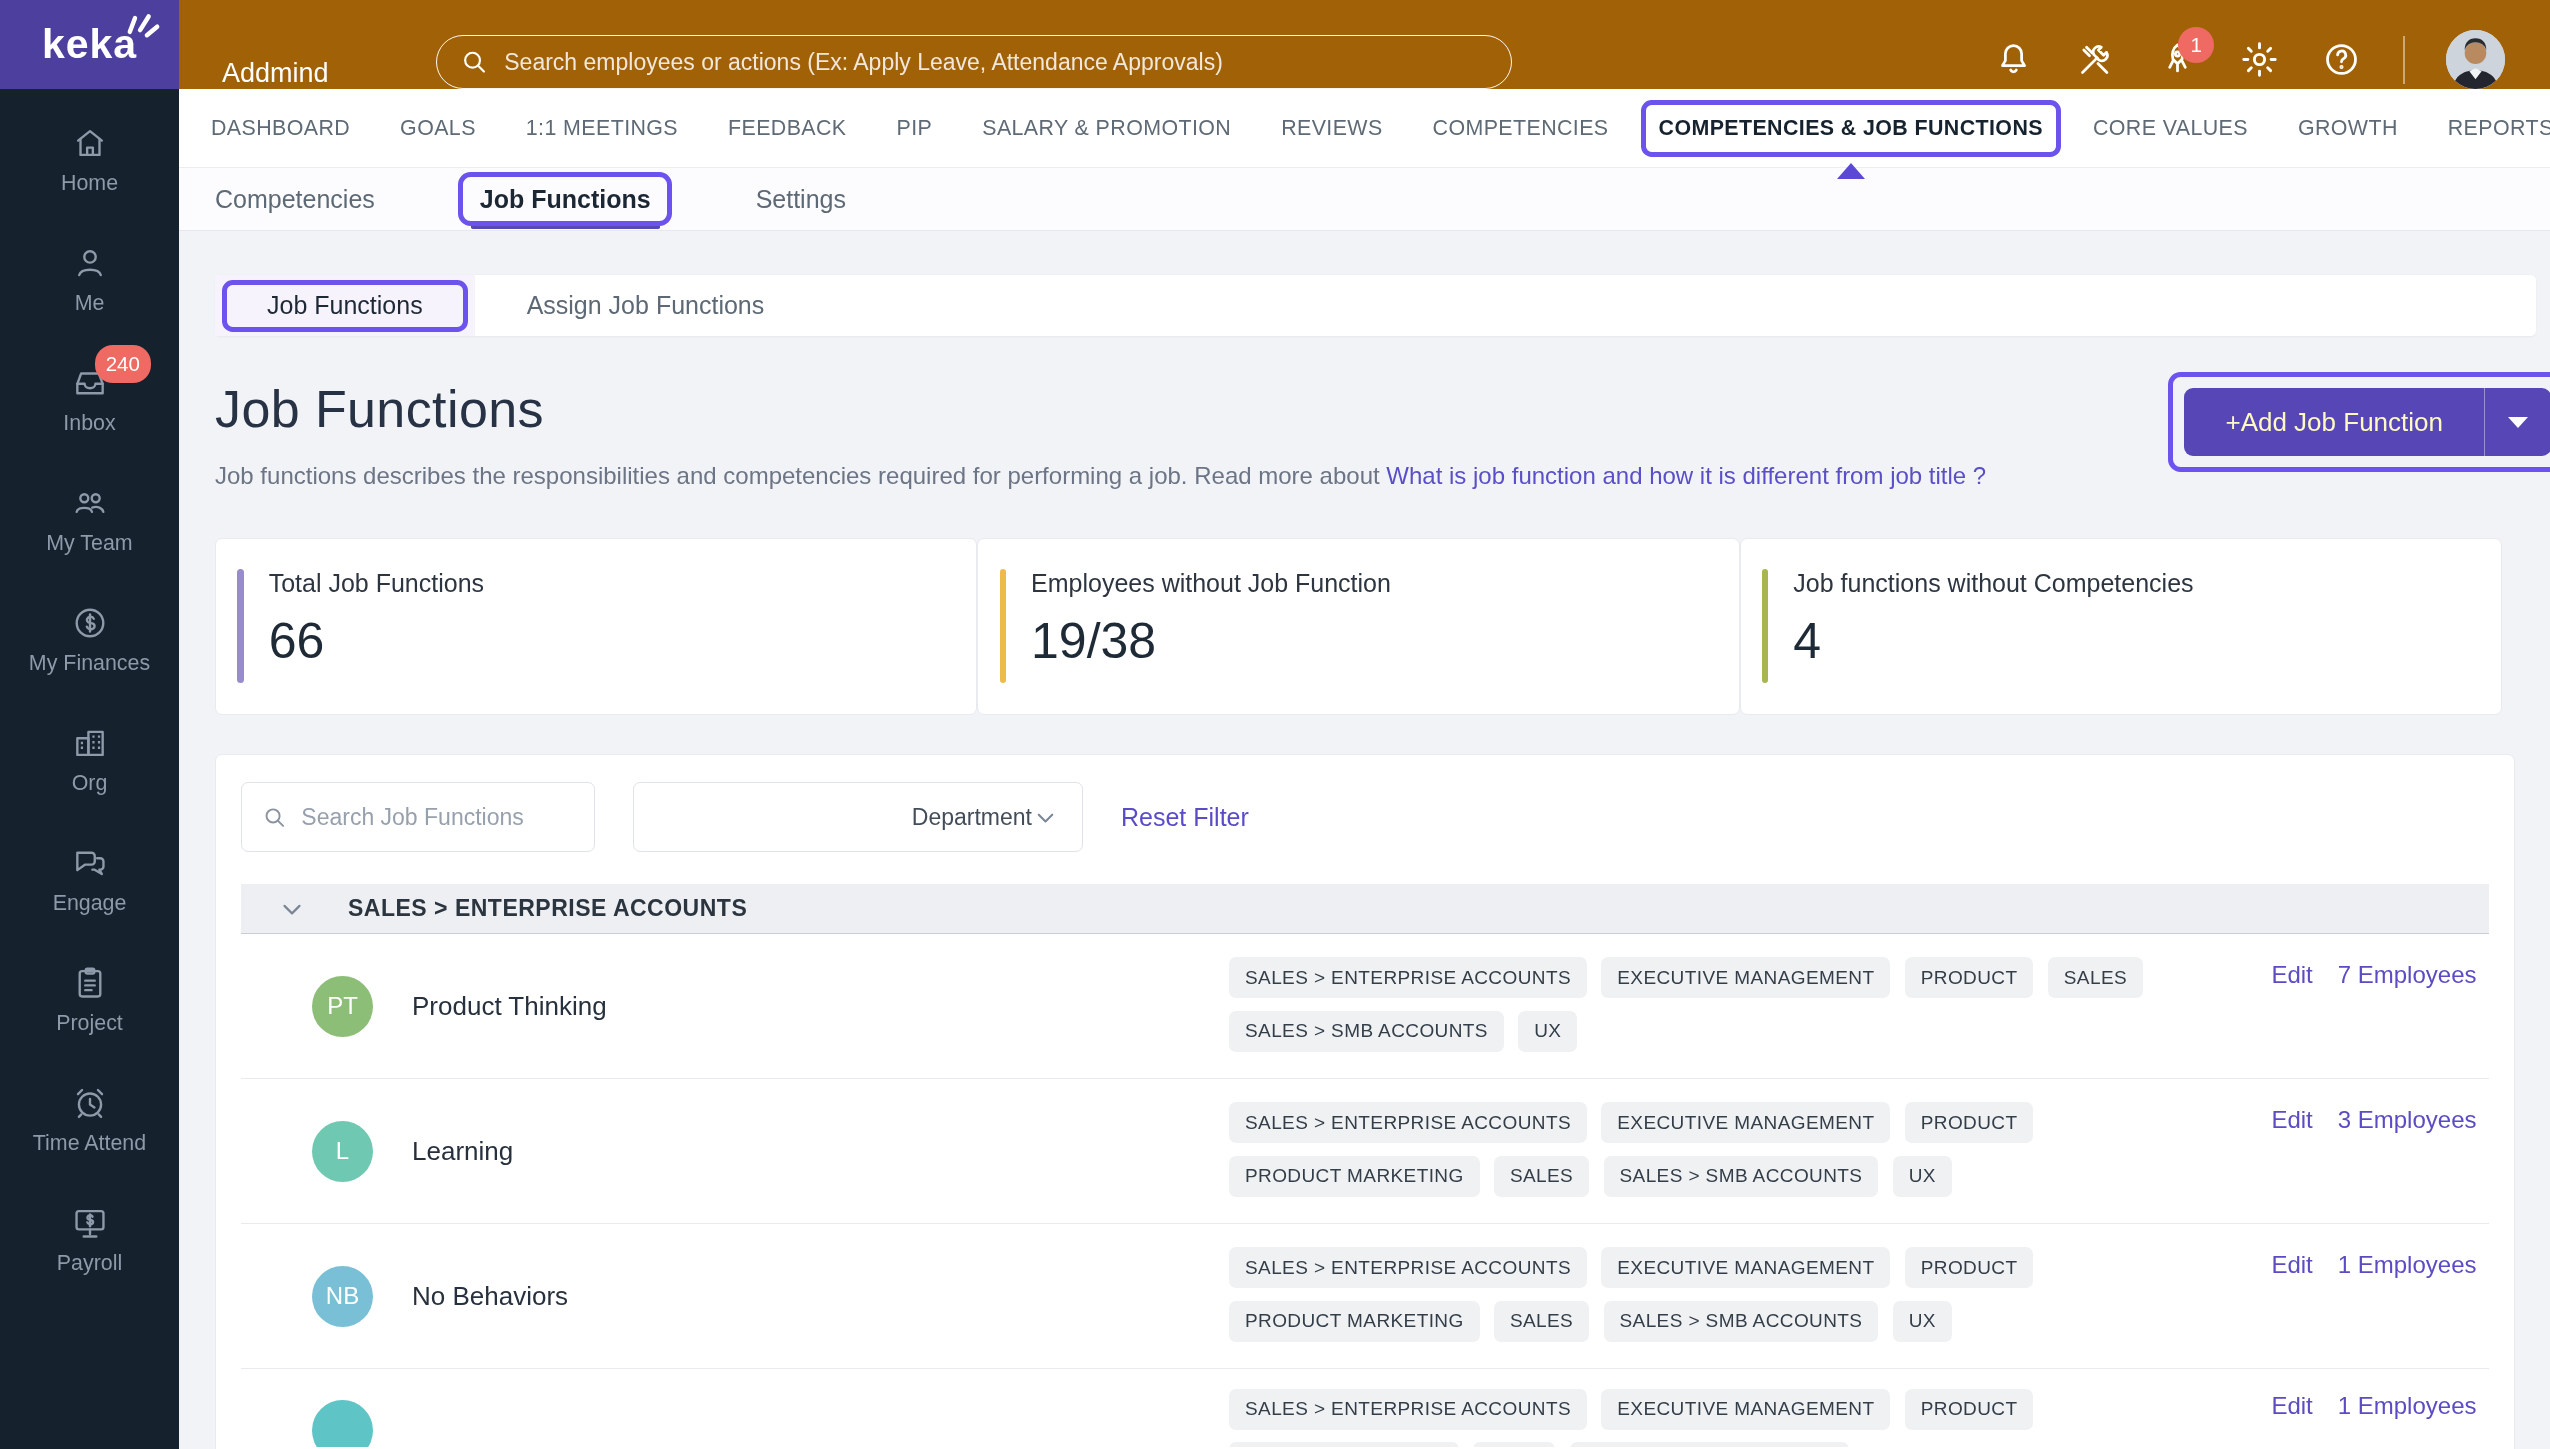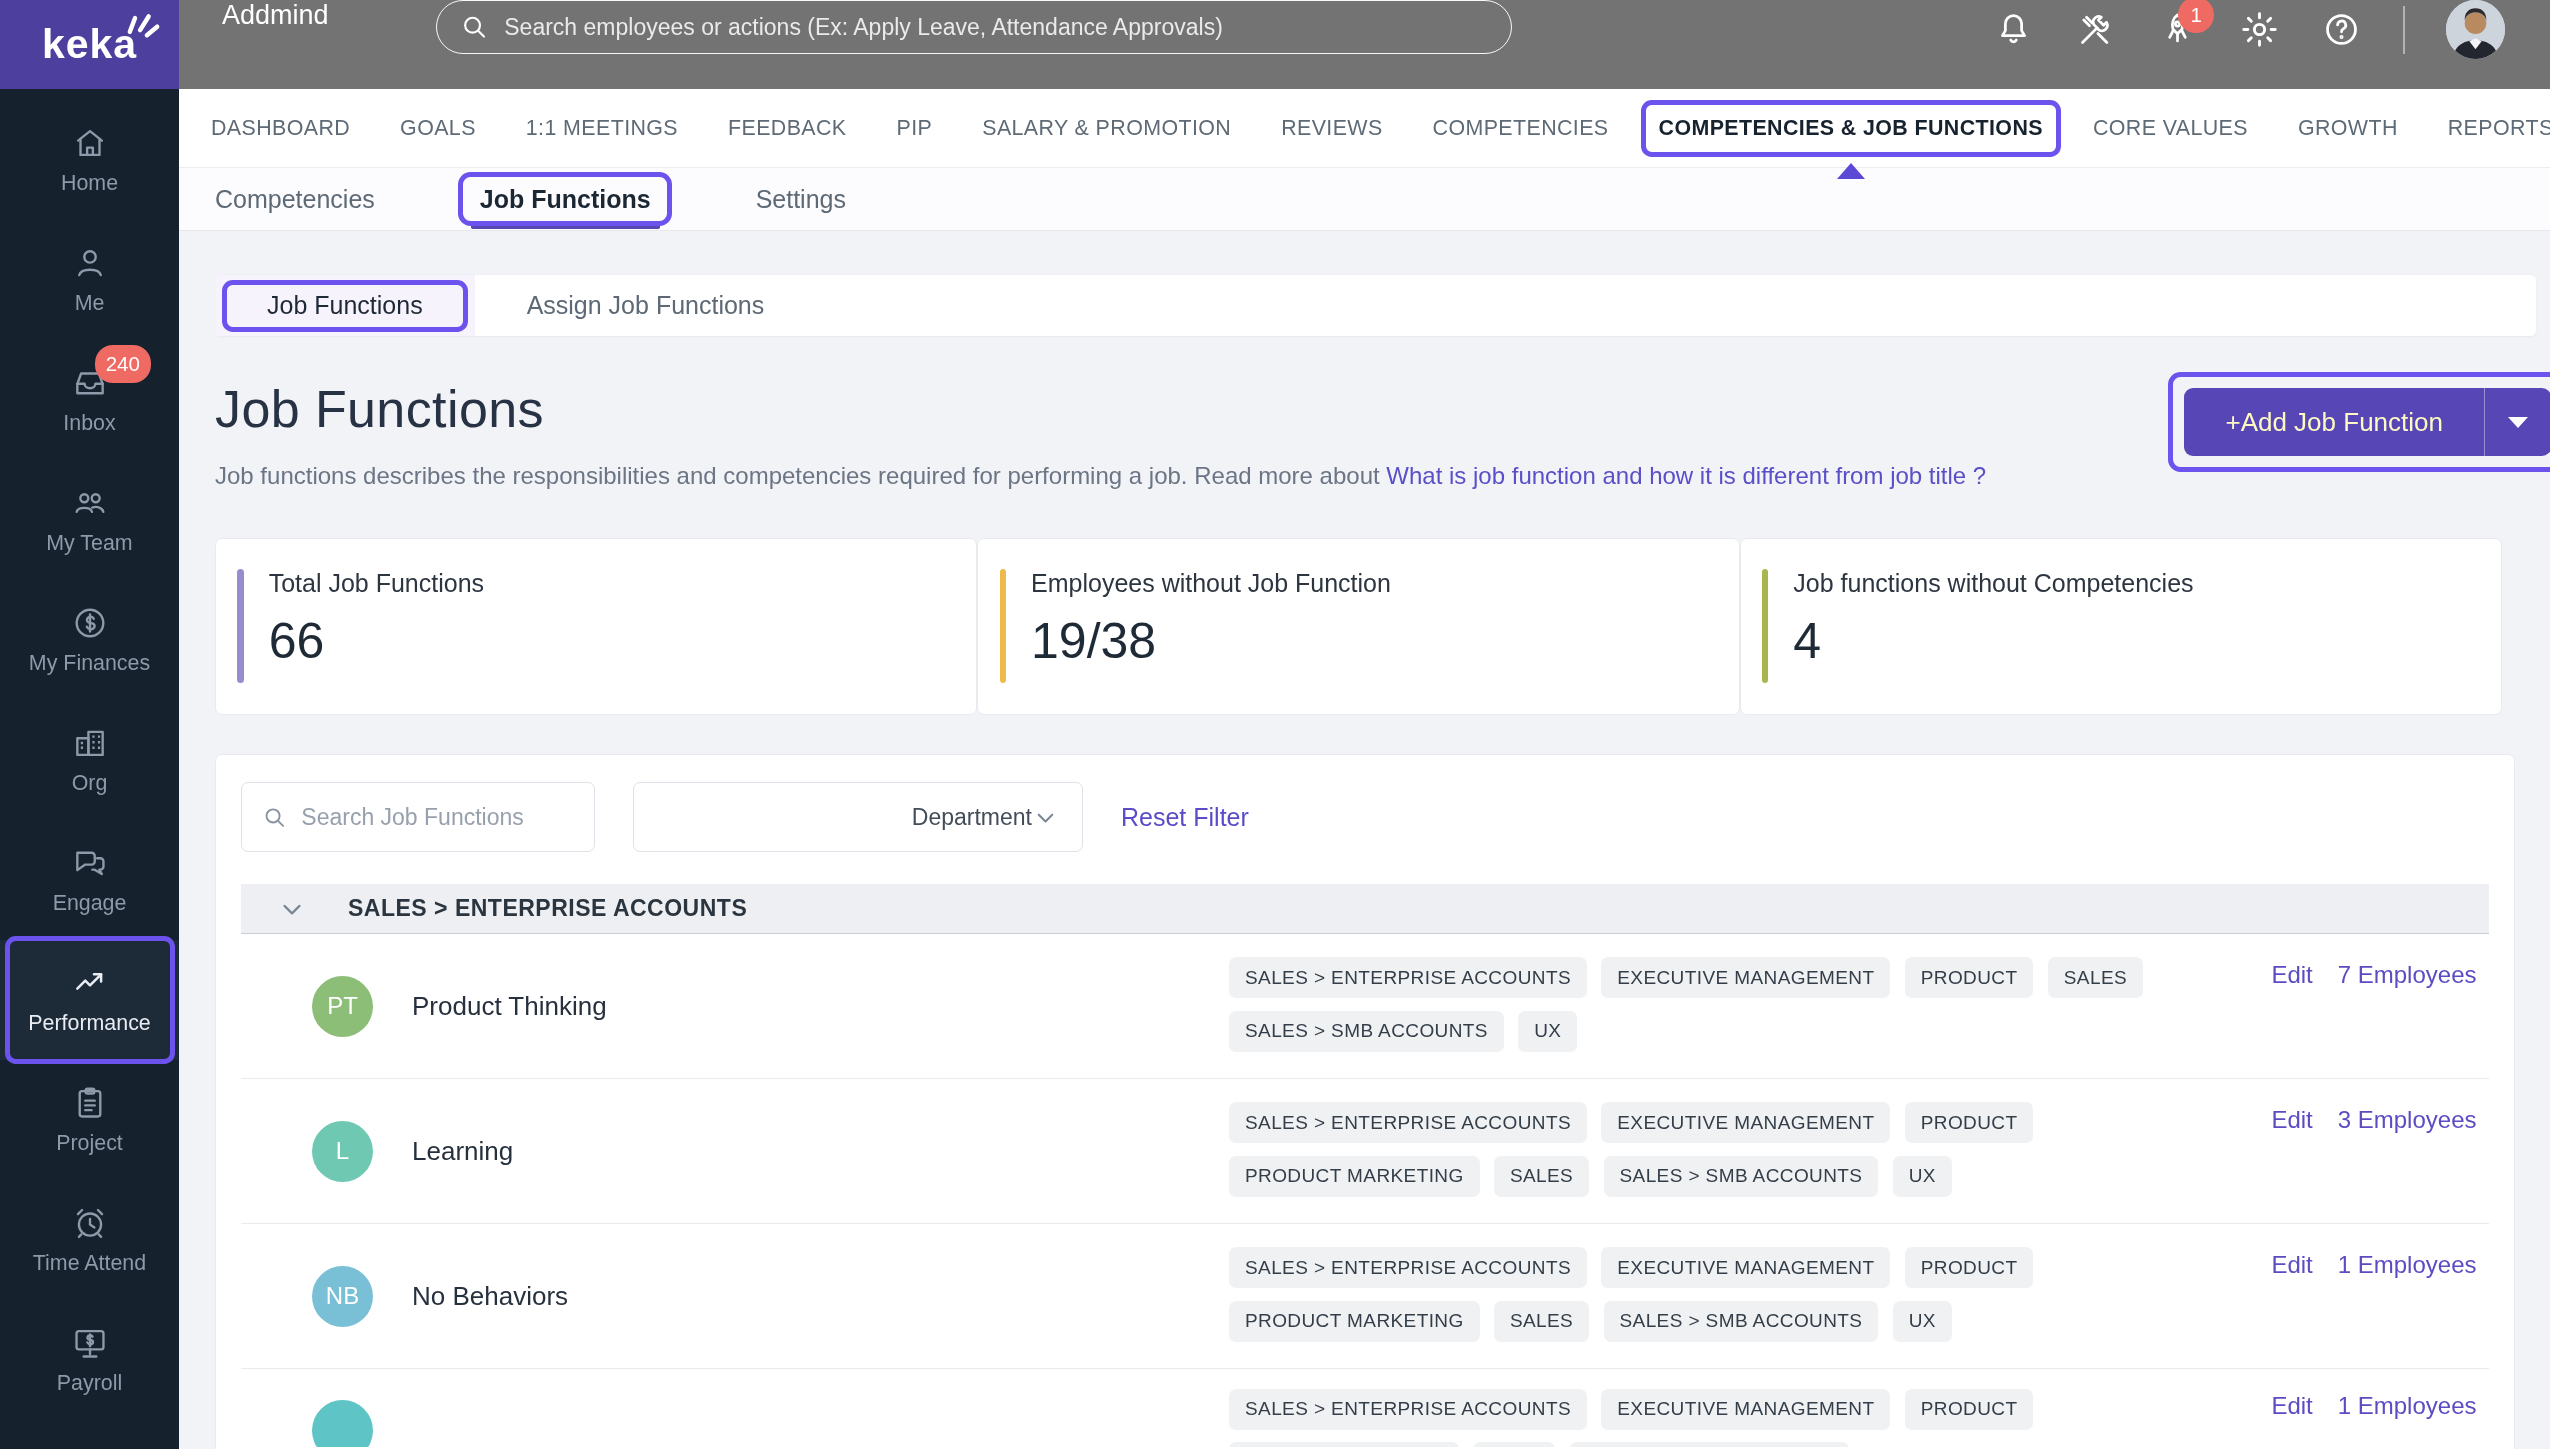--- a/index.html
+++ b/index.html
@@ -1,20 +1,20 @@
 <!DOCTYPE html>
 <html style="font-size:14.3px"><head>
 <meta charset="utf-8">
 <style>
   * { margin:0; padding:0; box-sizing:border-box; }
   html,body { width:2550px; height:1450px; overflow:hidden; }
   body { font-family:"Liberation Sans", sans-serif; background:#f2f3f7; position:relative; color:#27313e; }
 
   
-  .topbar { position:absolute; top:0; left:0; width:2550px; height:89px; background:#737373; display:flex; align-items:flex-start; z-index:30; }
+  .topbar { position:absolute; top:0; left:0; width:2550px; height:89px; background:#a16207; display:flex; align-items:flex-end; z-index:30; }
   .logo-block { width:179px; height:89px; background:#4d3f9e; display:flex; align-items:center; justify-content:center; flex:0 0 auto; }
   .logo-text { color:#fff; font-size:41px; font-weight:bold; letter-spacing:0.9px; position:relative; }
   .logo-spark { position:absolute; top:-14.3px; right:-27px; }
   .app-name { color:#ffffff; font-size:27px; margin-left:43px; }
   .top-search { margin-left:107px; width:1076px; height:54px; border:1.8px solid rgba(255,255,255,.95); border-radius:36px; display:flex; align-items:center; padding:0 23px; }
   .top-search input { background:transparent; border:none; outline:none; color:#fff; font-size:23px; margin-left:16px; width:100%; font-family:"Liberation Sans",sans-serif; }
   .top-search input::placeholder { color:rgba(255,255,255,.85); }
   .top-icons { margin-left:auto; display:flex; align-items:center; gap:41px; padding-right:45px; }
   .top-icon { position:relative; width:41px; height:41px; display:flex; align-items:center; justify-content:center; color:#fff; }
   .icon-badge { position:absolute; top:-12.5px; right:-16px; min-width:36px; height:36px; border-radius:18px; background:#ee6a63; color:#fff; font-size:20.5px; display:flex; align-items:center; justify-content:center; border:2.7px solid rgba(238,106,99,.45); }
@@ -226,28 +226,20 @@
       <path d="M6.2 12h1.4M6.2 15h1.4M13.5 8h1.4M17 8h1.4M13.5 11.5h1.4M17 11.5h1.4M13.5 15h1.4M17 15h1.4"></path>
     </svg>
     <span class="lbl">Org</span>
   </div>
   <div class="side-item">
     <svg width="38" height="38" viewBox="0 0 24 24" fill="none" stroke="currentColor" stroke-width="1.5" stroke-linecap="round" stroke-linejoin="round">
       <path d="M4 5.5 h9 a2 2 0 0 1 2 2 v3.5 a2 2 0 0 1-2 2 H9 l-5 3.5z"></path>
       <path d="M16.5 9 h2 a2 2 0 0 1 2 2 v3.2 a2 2 0 0 1-2 2 h-.6 l1.6 2.8 -4.6-2.8 h-1.4"></path>
     </svg>
     <span class="lbl">Engage</span>
-  </div>
-  <div class="side-item active">
-    <svg width="38" height="38" viewBox="0 0 24 24" fill="none" stroke="currentColor" stroke-width="1.6" stroke-linecap="round" stroke-linejoin="round">
-      <path d="M4 15.5 L9 10.5 L12 13.5 L19 6.5"></path>
-        <path d="M14.5 6.5 H19 V11"></path>
-    </svg>
-    <span class="lbl">Performance</span>
-    <div class="anno" style="left:4.5px; right:4.5px; top:-3.6px; bottom:-3.6px;"></div>
   </div>
   <div class="side-item">
     <svg width="38" height="38" viewBox="0 0 24 24" fill="none" stroke="currentColor" stroke-width="1.5" stroke-linecap="round" stroke-linejoin="round">
       <rect x="5.5" y="4.5" width="13" height="16" rx="1.5"></rect>
         <rect x="9.3" y="3" width="5.4" height="3" rx="1"></rect>
       <path d="M9 10.5h6M9 13.5h6M9 16.5h4"></path>
     </svg>
     <span class="lbl">Project</span>
   </div>
   <div class="side-item">

